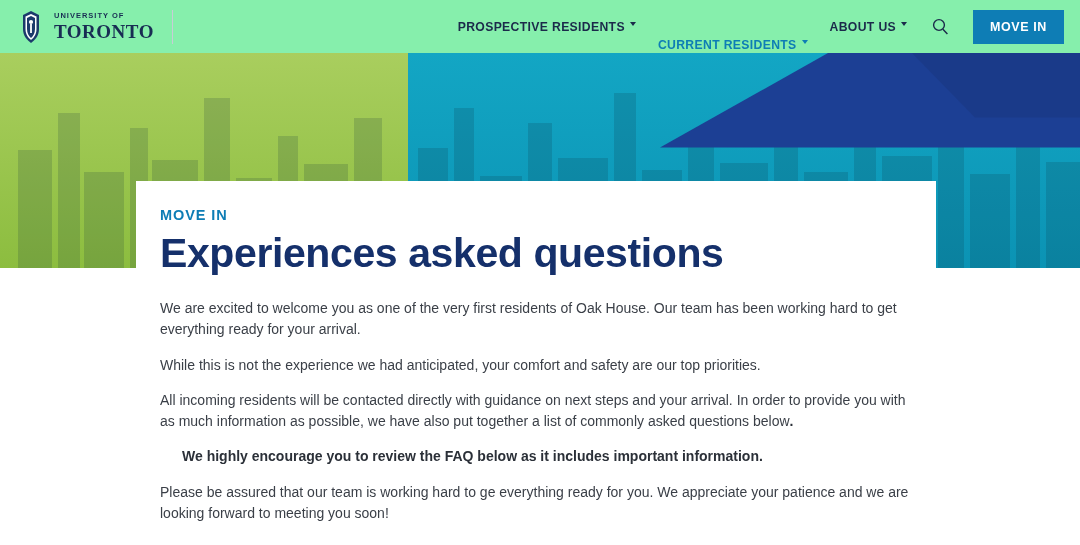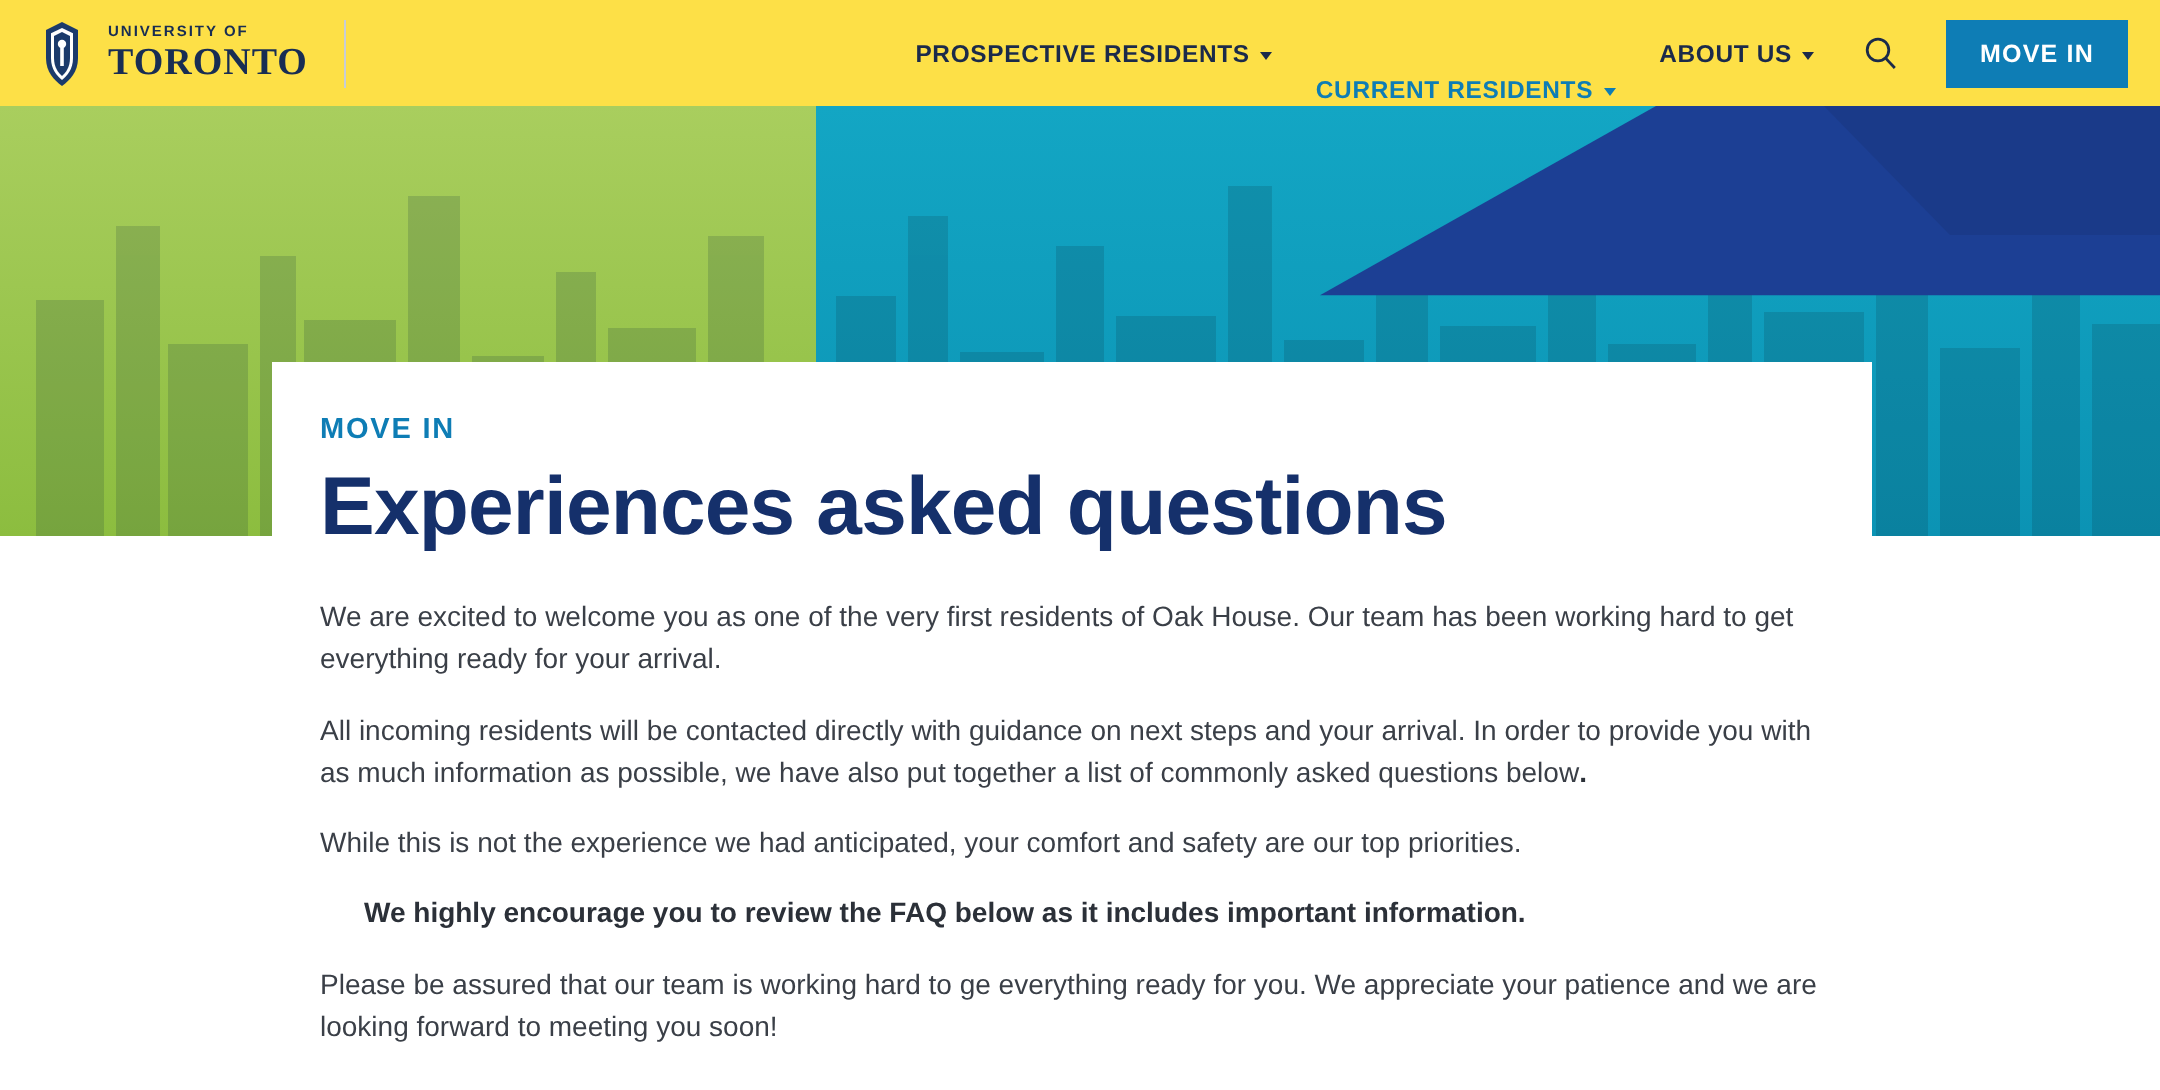--- a/index.html
+++ b/index.html
@@ -8,21 +8,21 @@
     width: 1080px; height: 545px;
     overflow: hidden;
     background: #ffffff;
     font-family: "Liberation Sans", sans-serif;
   }
 
   
   .header {
     position: relative;
     height: 53px;
-    background: #fde047;
+    background: #86efac;
     display: flex;
     align-items: center;
     z-index: 20;
   }
   .logo-block {
     display: flex;
     align-items: center;
     margin-left: 18px;
     gap: 10px;
   }
@@ -78,21 +78,21 @@
     padding-right: 16px;
   }
   .nav-item {
     font-size: 12.2px;
     font-weight: 700;
     letter-spacing: 0.35px;
     color: #1b2a4a;
     cursor: pointer;
     white-space: nowrap;
     display: flex;
-    align-items: center;
+    align-items: flex-start;
     gap: 5px;
   }
   .nav-item.active { color: #0e7db5; margin-top: 36px; }
   .caret {
     display: inline-block;
     width: 0; height: 0;
     border-left: 3.5px solid transparent;
     border-right: 3.5px solid transparent;
     border-top: 4.5px solid currentColor;
     margin-top: 2px;
@@ -297,19 +297,19 @@
   <div class="hero-navy2"></div>
 </div>
 
 <div class="card">
   <p class="eyebrow">MOVE IN</p>
   <h1 class="page-title">Experiences asked questions</h1>
 </div>
 
 <div class="body-copy">
   <p>We are excited to welcome you as one of the very first residents of Oak House. Our team has been working hard to get everything ready for your arrival.</p>
+  <p>While this is not the experience we had anticipated, your comfort and safety are our top priorities.</p>
   <p>
     <span>All incoming residents will be contacted directly with guidance on next steps and your arrival. In order to provide you with as much information as possible, we have also put together a list of commonly asked questions below</span><b>.</b>
   </p>
-  <p>While this is not the experience we had anticipated, your comfort and safety are our top priorities.</p>
   <p class="bold-note">We highly encourage you to review the FAQ below as it includes important information.</p>
   <p>Please be assured that our team is working hard to ge everything ready for you. We appreciate your patience and we are looking forward to meeting you soon!</p>
 </div>
 
 </body></html>

